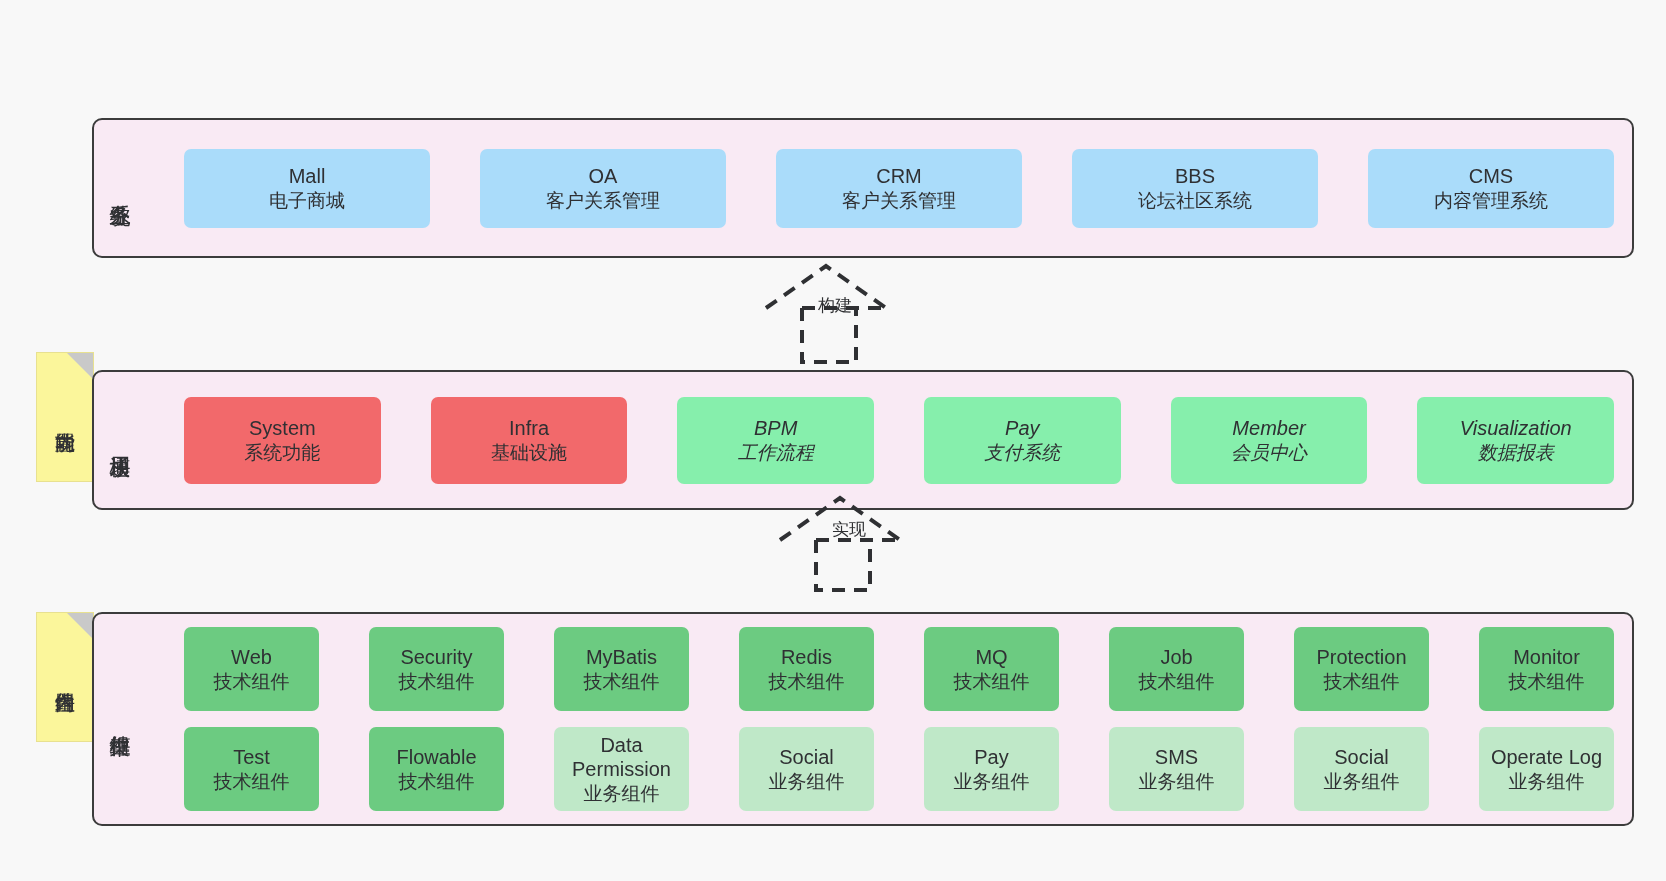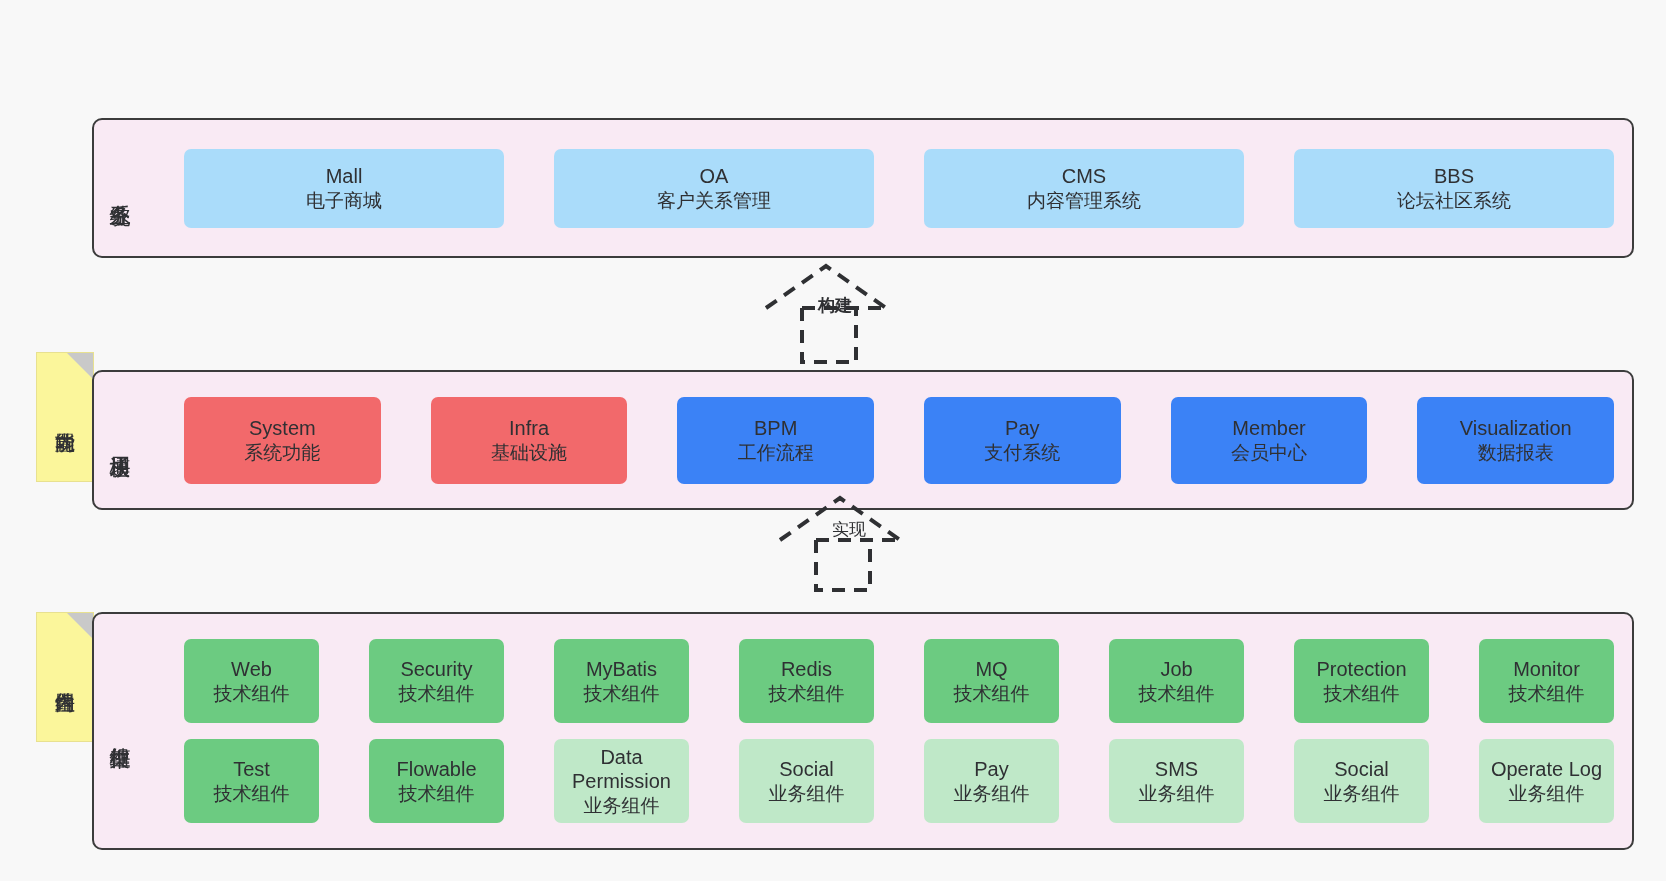--- a/index.html
+++ b/index.html
@@ -21,21 +21,21 @@
     position: absolute;
     box-sizing: border-box;
     background: #f9eaf4;
     border: 2px solid #3c3c3c;
     border-radius: 10px;
     display: flex;
     align-items: stretch;
   }
   #band-business { left: 92px;  top: 118px; width: 1542px; height: 140px; }
   #band-common   { left: 92px;  top: 370px; width: 1542px; height: 140px; }
-  #band-framework{ left: 92px;  top: 612px; width: 1542px; height: 238px; }
+  #band-framework{ left: 92px;  top: 612px; width: 1542px; height: 214px; }
 
   
   .band-title {
     width: 44px;
     flex: 0 0 44px;
     display: flex;
     align-items: center;
     justify-content: center;
     font-size: 21px;
     line-height: 1.14;
@@ -83,21 +83,21 @@
     font-size: 20px;
     color: #2f3033;
   }
   .card .cn {
     font-size: 19px;
     color: #2f3033;
   }
 
   .c-blue       { background: #aadcfa; }
   .c-red        { background: #f2696b; }
-  .c-pink       { background: #3b82f6; }
+  .c-pink       { background: #86efac; font-style: italic; }
   .c-green      { background: #6ccb81; }
   .c-lightgreen { background: #bfe8c8; }
 
   
   .note {
     position: absolute;
     box-sizing: border-box;
     width: 58px;
     background: #fbf69b;
     border: 1px solid #e8e190;
@@ -132,45 +132,49 @@
   }
   .arrow .lbl {
     position: absolute;
     font-size: 17px;
     color: #2f3033;
     background: transparent;
     white-space: nowrap;
   }
   #arrow-build  { left: 756px; top: 258px; width: 190px; height: 112px; }
   #arrow-impl   { left: 770px; top: 492px; width: 190px; height: 86px; }
-  #arrow-build .lbl { left: 62px; top: 36px; font-weight: bold; }
+  #arrow-build .lbl { left: 62px; top: 36px; }
   #arrow-impl  .lbl { left: 62px; top: 26px; }
 </style>
 </head>
 <body>
 
 <div class="band" id="band-business">
   <div class="band-title">业务系统</div>
   <div class="cards">
     <div class="card-row">
       <div class="card c-blue">
         <span class="en">Mall</span>
         <span class="cn">电子商城</span>
       </div>
       <div class="card c-blue">
         <span class="en">OA</span>
         <span class="cn">客户关系管理</span>
       </div>
       <div class="card c-blue">
+        <span class="en">CRM</span>
+        <span class="cn">客户关系管理</span>
+      </div>
+      <div class="card c-blue">
+        <span class="en">BBS</span>
+        <span class="cn">论坛社区系统</span>
+      </div>
+      <div class="card c-blue">
         <span class="en">CMS</span>
         <span class="cn">内容管理系统</span>
-      </div>
-      <div class="card c-blue">
-        <span class="en">BBS</span>
-        <span class="cn">论坛社区系统</span>
       </div>
     </div>
   </div>
 </div>
 
 <div class="arrow" id="arrow-build">
   <svg width="190" height="112" viewBox="0 0 190 112">
     <path d="M10 50 L70 8 L130 50" fill="none" stroke="#2f3033" stroke-width="4" stroke-dasharray="13,9" stroke-linecap="butt"></path>
     <path d="M46 50 L46 104 L100 104 L100 50" fill="none" stroke="#2f3033" stroke-width="4" stroke-dasharray="13,9" stroke-linecap="butt"></path>
     <path d="M46 50 L130 50" fill="none" stroke="#2f3033" stroke-width="4" stroke-dasharray="13,9" stroke-linecap="butt"></path>

